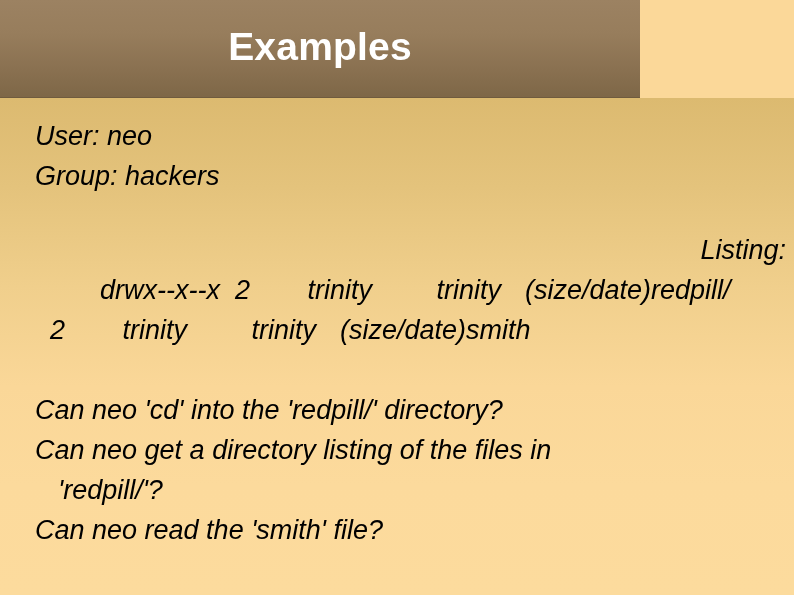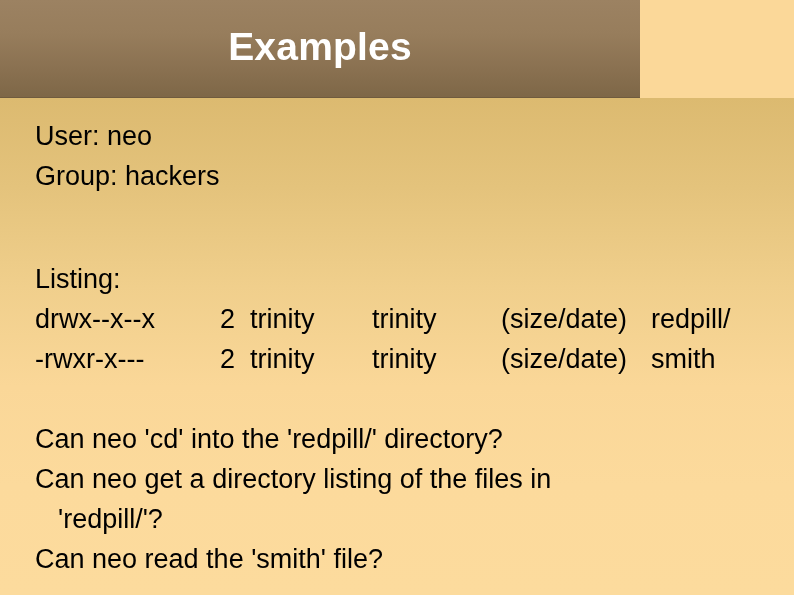--- a/index.html
+++ b/index.html
@@ -62,34 +62,35 @@
     padding: 0;
   }
   .content {
     position: absolute;
     left: 35px;
     top: 0;
     right: 8px;
     color: #000000;
     font-size: 27px;
     line-height: 40px;
+    font-style: italic;
   }
   .block {
     margin: 0;
     padding: 0;
   }
   .text-line {
     white-space: pre;
     margin: 0;
     padding: 0;
     height: 40px;
     line-height: 40px;
   }
   .block-user-group { margin-top: 18px; }
-  .block-listing    { margin-top: 63px; }
+  .block-listing    { margin-top: 34px; text-align: right; }
   .block-questions  { margin-top: 40px; }
 
   .listing-row {
     display: flex;
     height: 40px;
     line-height: 40px;
     white-space: pre;
   }
   .col-perms  { width: 185px; flex: 0 0 185px; }
   .col-links  { width: 30px;  flex: 0 0 30px; }
@@ -123,21 +124,20 @@
         <div class="listing-row">
           <span class="col-perms">drwx--x--x</span>
           <span class="col-links">2</span>
           <span class="col-owner">trinity</span>
           <span class="col-group">trinity</span>
           <span class="col-sizedate">(size/date)</span>
           <span class="col-name">redpill/</span>
         </div>
 
         <div class="listing-row">
-          <span class="col-perms">-rwxr-x---</span>
           <span class="col-links">2</span>
           <span class="col-owner">trinity</span>
           <span class="col-group">trinity</span>
           <span class="col-sizedate">(size/date)</span>
           <span class="col-name">smith</span>
         </div>
       </div>
 
       <div class="block block-questions">
         <div class="text-line question-line">Can neo 'cd' into the 'redpill/' directory?</div>

